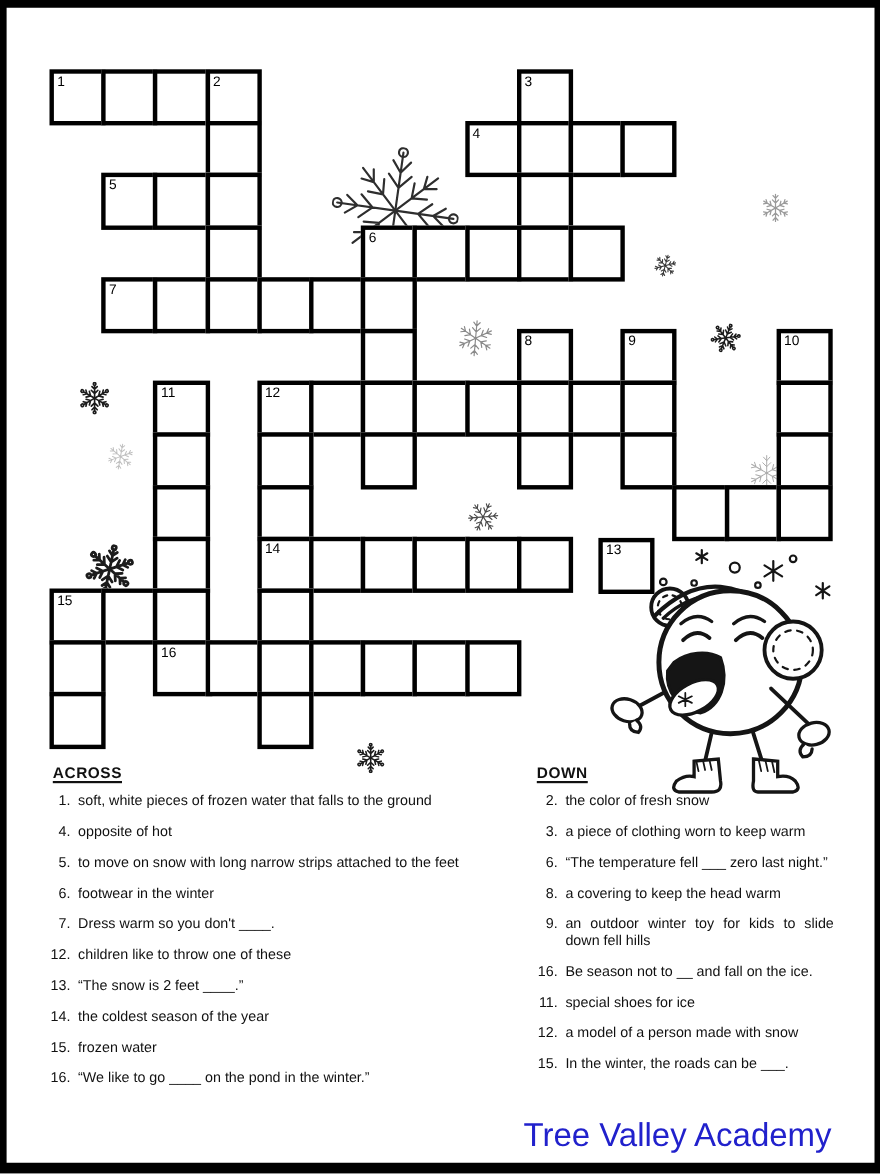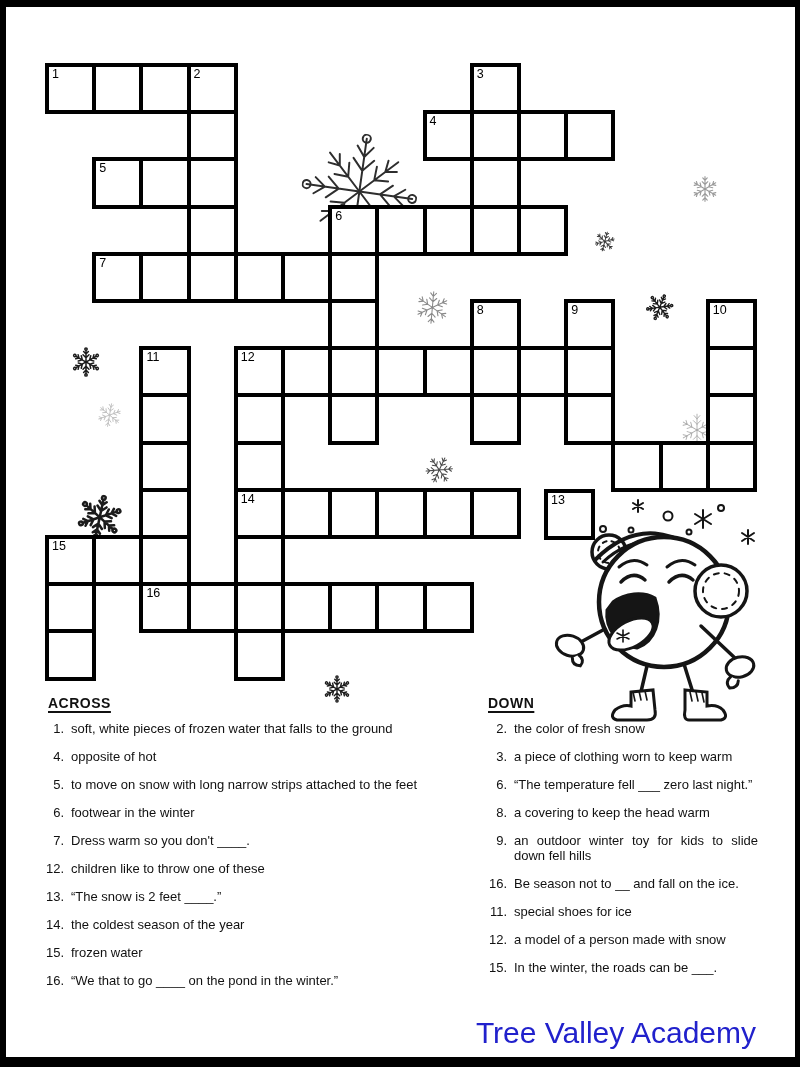--- a/index.html
+++ b/index.html
@@ -388,21 +388,21 @@
         <li class="clue">
           <span class="num">14.</span>
           <span class="txt">the coldest season of the year</span>
         </li>
         <li class="clue">
           <span class="num">15.</span>
           <span class="txt">frozen water</span>
         </li>
         <li class="clue">
           <span class="num">16.</span>
-          <span class="txt">“We that to go ____ on the pond in the winter.”</span>
+          <span class="txt">“We like to go ____ on the pond in the winter.”</span>
         </li>
       </ol>
   </section>
 
   <section class="clues down-col">
     <h2>DOWN</h2>
     <ol id="down-list">
         <li class="clue">
           <span class="num">2.</span>
           <span class="txt">the color of fresh snow</span>

